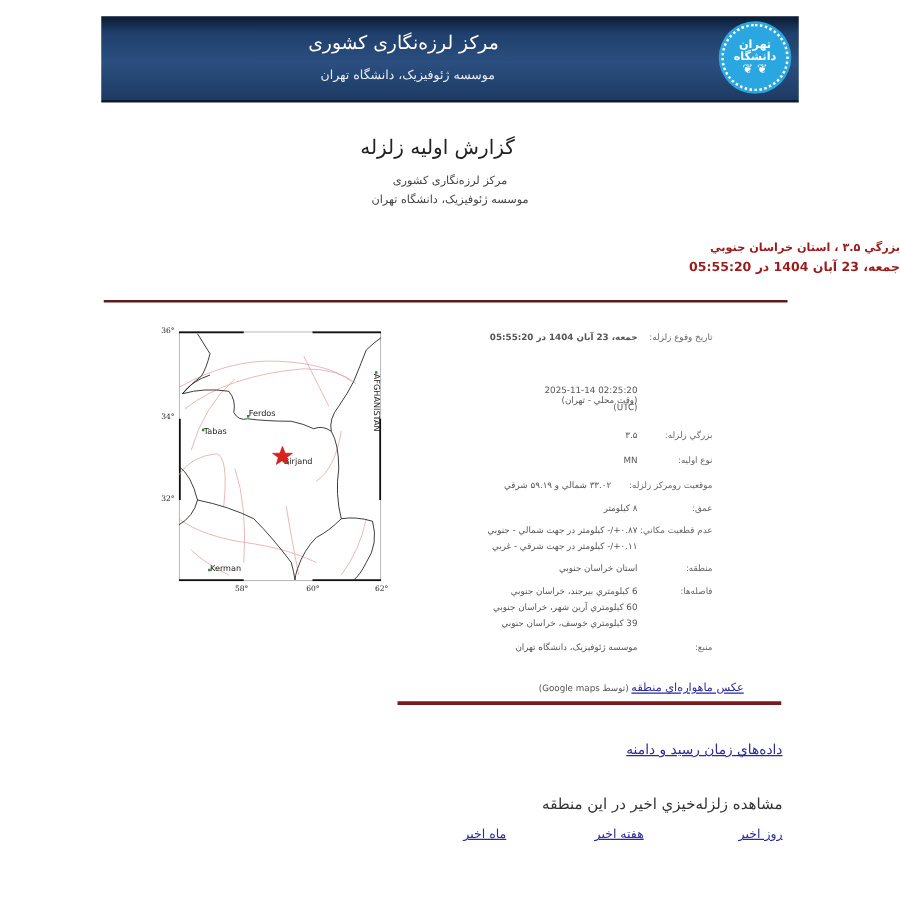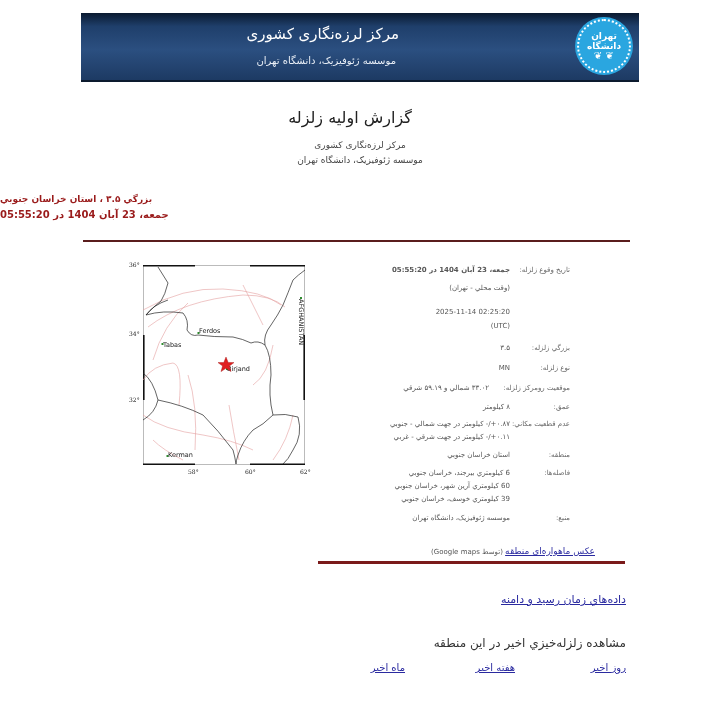--- a/index.html
+++ b/index.html
@@ -33,21 +33,21 @@
       position: absolute; left: 0; width: 700px; top: 108px; text-align: center;
       font-size: 16px; color: #222; direction: rtl;
     }
     .org1, .org2 {
       position: absolute; left: 0; width: 720px; text-align: center;
       font-size: 9px; color: #444; direction: rtl;
     }
     .org1 { top: 140px; }
     .org2 { top: 155px; }
     .mag-line, .date-line {
-      position: absolute; left: 0; width: 720px; text-align: left;
+      position: absolute; left: 0; width: 720px; text-align: right;
       font-size: 9px; color: #9a1b1b; direction: rtl; font-weight: bold;
     }
     .mag-line { top: 194px; }
     .date-line { top: 209px; font-size: 10px; }
 
     .rule-top {
       position: absolute; left: 83px; top: 240px; width: 547px; height: 2px; background: #5a1d1d;
     }
 
     .map {
@@ -59,21 +59,21 @@
 
     .info {
       position: absolute; left: 340px; top: 262px; width: 230px;
       direction: rtl; font-size: 7px; color: #555;
     }
     .row { position: absolute; right: 0; width: 260px; display: flex; direction: rtl; }
     .row .lbl { width: 57px; text-align: right; color: #666; white-space: nowrap; font-size: 7px; }
     .row .val { flex: 1; text-align: right; color: #555; font-size: 7px; padding-right: 3px; white-space: nowrap; }
 
     .big-local { font-size: 11px; font-weight: bold; color: #444; }
-    .big-local-sub { font-size: 10px; color: #555; }
+    .big-local-sub { font-size: 10px; color: #555; margin-top: 32px; }
     .big-utc { font-size: 11px; font-weight: normal; color: #444; direction: ltr; }
     .big-utc-sub { font-size: 10px; color: #555; direction: ltr; }
 
     a, .link { color: #2a2aa0; text-decoration: underline; cursor: pointer; }
 
     .rule-bottom {
       position: absolute; left: 318px; top: 561px; width: 307px; height: 3px; background: #7a1a1a;
     }
     .time-link {
       position: absolute; right: 94px; top: 593px; font-size: 11px; direction: rtl;
@@ -179,21 +179,21 @@
   </div>
   <div class="row" style="top:60px;">
     <span class="lbl"></span>
     <span class="val big-utc-sub" style="text-align:right;">(UTC)</span>
   </div>
   <div class="row" style="top:82px;">
     <span class="lbl">بزرگي زلزله:</span>
     <span class="val">۳.۵</span>
   </div>
   <div class="row" style="top:102px;">
-    <span class="lbl">نوع زلزله:</span>
+    <span class="lbl">نوع اولیه:</span>
     <span class="val">MN</span>
   </div>
   <div class="row" style="top:122px;">
     <span class="lbl" style="width:78px;">موقعيت رومرکز زلزله:</span>
     <span class="val">۳۳.۰۲ شمالي و ۵۹.۱۹ شرقي</span>
   </div>
   <div class="row" style="top:141px;">
     <span class="lbl">عمق:</span>
     <span class="val">۸ کيلومتر</span>
   </div>

